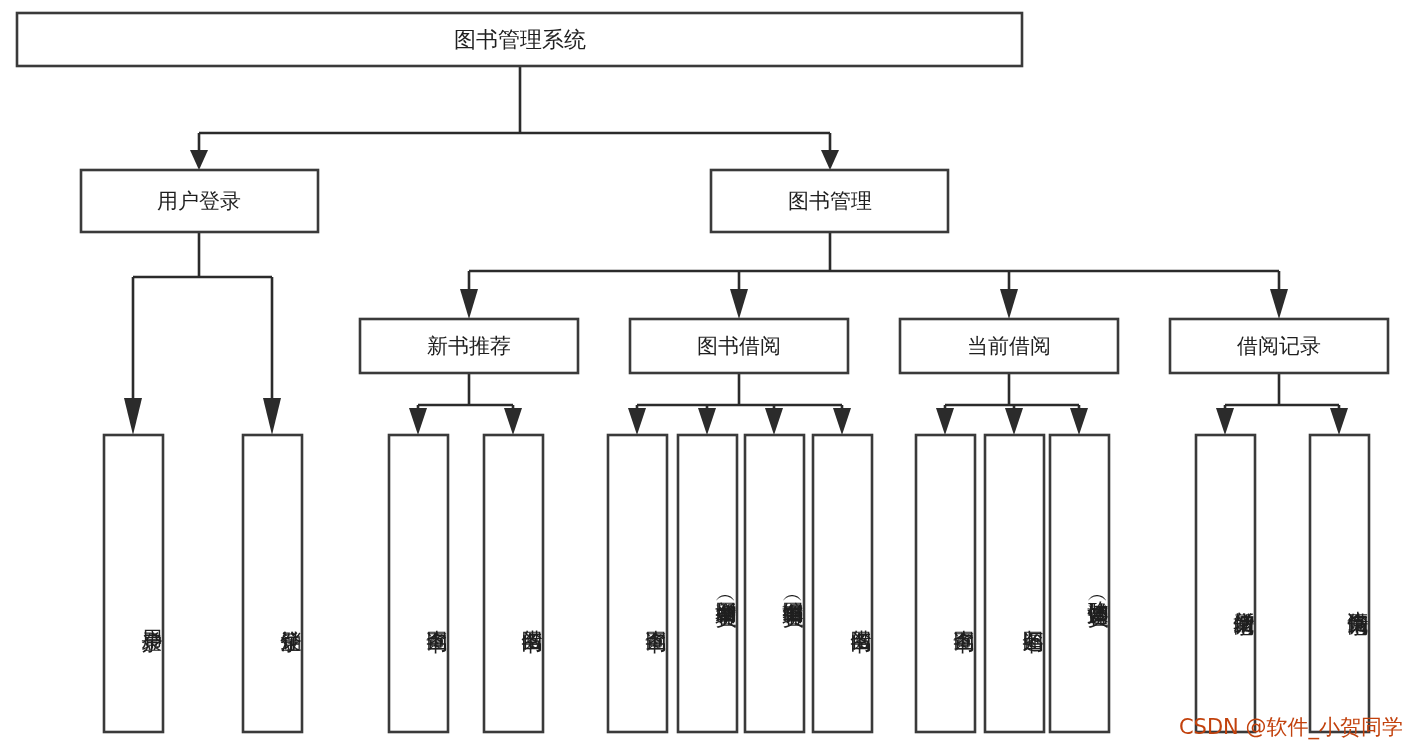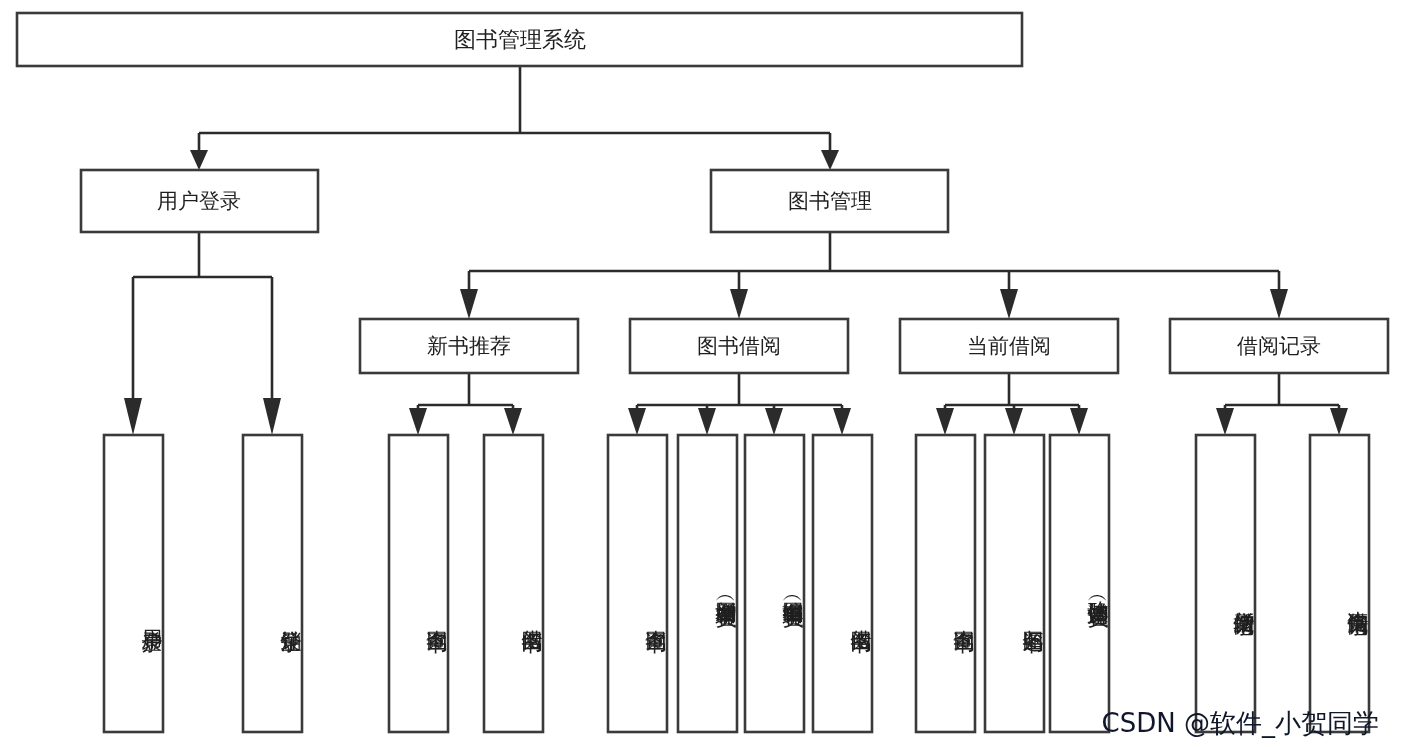--- a/index.html
+++ b/index.html
@@ -67,25 +67,25 @@
     letter-spacing: 1px;
     white-space: nowrap;
     display: flex;
     align-items: flex-start;
     justify-content: center;
     pointer-events: none;
     user-select: none;
   }
   .watermark {
     position: absolute;
-    right: 26px;
+    right: 2px;
     bottom: 6px;
     font-family: "DejaVu Sans", "Liberation Sans", sans-serif;
-    font-size: 26px;
-    color: #0f172a;
+    font-size: 21px;
+    color: #c2410c;
     white-space: nowrap;
     user-select: none;
   }
 </style>
 </head>
 <body>
 
 <div id="diagram-root">
 
   <svg id="flow-svg" viewBox="0 0 1405 747">

